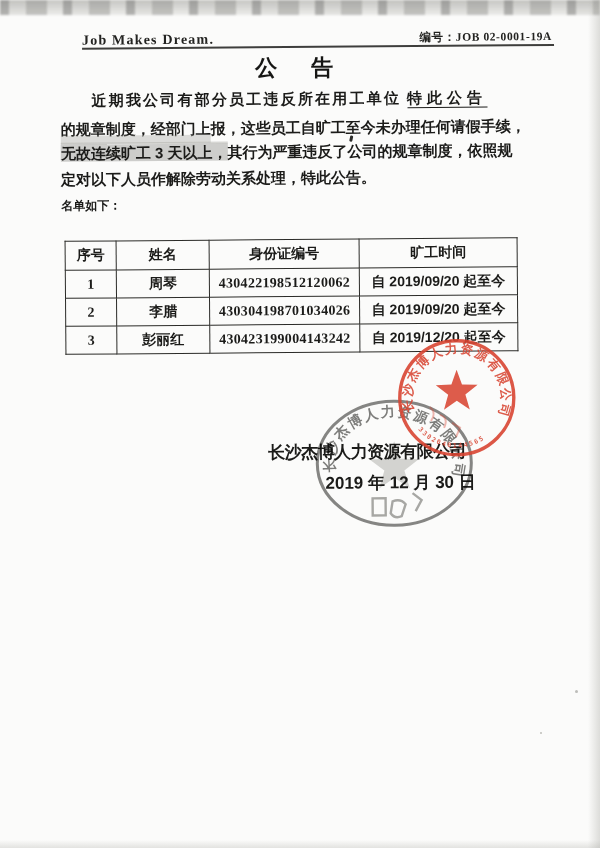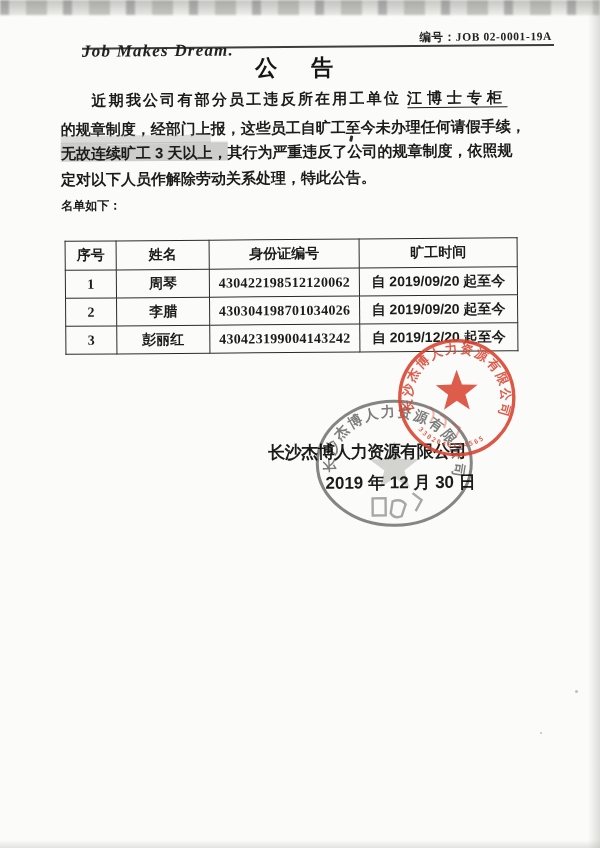--- a/index.html
+++ b/index.html
@@ -32,23 +32,23 @@
   }
   .speck { position: absolute; background: #8a8a85; border-radius: 50%; opacity: .55; }
 
   #doc {
     position: absolute; inset: 0;
     transform: rotate(-0.45deg);
   }
 
   
   .slogan {
-    position: absolute; left: 85px; top: 40px;
+    position: absolute; left: 85px; top: 31px;
     font-family: "Liberation Serif", serif;
-    font-size: 17px; letter-spacing: 1.2px; color: #232321; font-weight: 600; font-style: italic;
+    font-size: 14px; letter-spacing: 1.2px; color: #232321; font-weight: 600;
   }
   .doc-no {
     position: absolute; right: 45px; top: 31px;
     font-family: "Liberation Serif", serif;
     font-size: 11.5px; letter-spacing: 0.6px; color: #232321; font-weight: 600;
   }
   .header-rule {
     position: absolute; left: 85px; top: 46px; width: 472px; height: 2px;
     background: #1c1c1a; opacity: .85;
   }
@@ -140,21 +140,21 @@
   <div class="speck" style="left:540px;top:732px;width:2px;height:2px;"></div>
 
   <div id="doc">
 
     <div class="slogan">Job Makes Dream.</div>
     <div class="doc-no">编号：JOB 02-0001-19A</div>
     <div class="header-rule"></div>
 
     <div class="title">公　告</div>
 
-    <div class="bline l1"><span class="indent"></span><span class="sp1">近期我公司有部分员工违反所在用工单位</span><span class="underlined">江博士专柜</span></div>
+    <div class="bline l1"><span class="indent"></span><span class="sp1">近期我公司有部分员工违反所在用工单位</span><span class="underlined">特此公告</span></div>
     <div class="bline l2">的规章制度，经部门上报，这些员工自旷工至今未办理任何请假手续，</div>
     <div class="hl-smudge"></div>
     <div class="tick-mark"></div>
     <div class="bline l3"><span class="hl">无故连续旷工 3 天以上，</span><span>其行为严重违反了公司的规章制度，依照规</span></div>
     <div class="bline l4">定对以下人员作解除劳动关系处理，特此公告。</div>
     <div class="list-label">名单如下：</div>
 
     <table class="roster">
       <colgroup>
         <col class="col-no">

